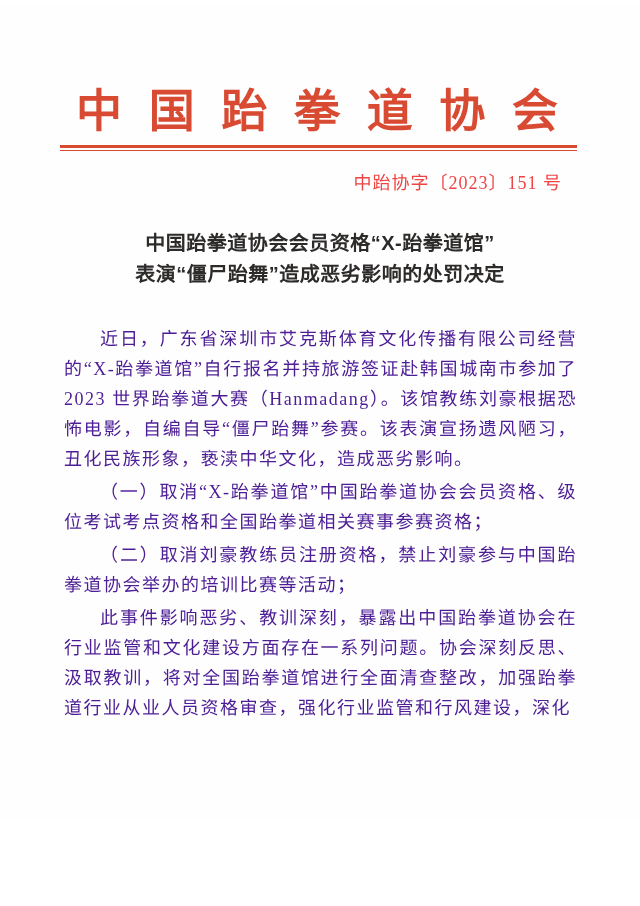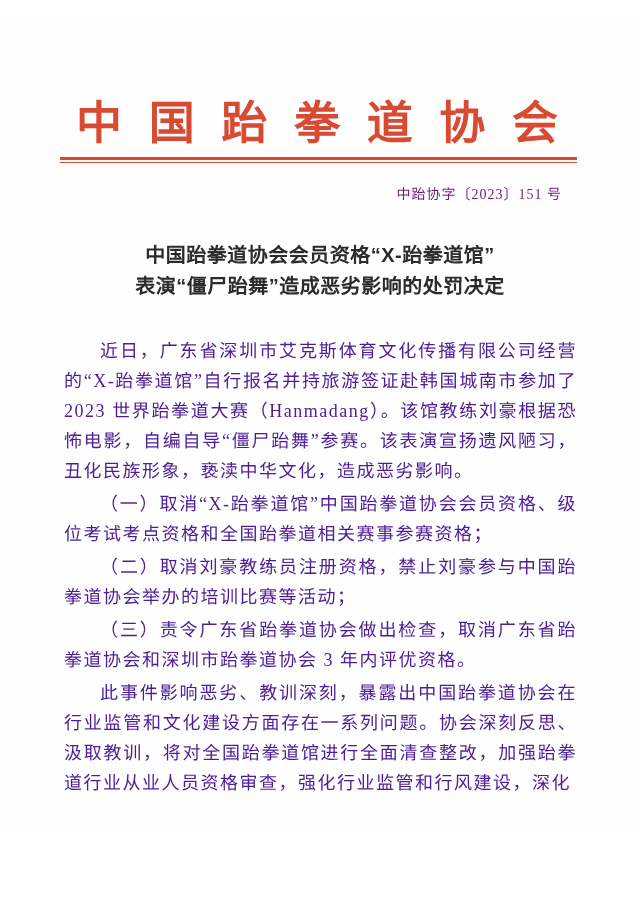--- a/index.html
+++ b/index.html
@@ -4,21 +4,21 @@
 <style>
   html, body {
     margin: 0;
     padding: 0;
     background: #ffffff;
   }
   .page {
     position: relative;
     width: 640px;
     height: 816px;
-    margin: 16px auto;
+    margin: 4px auto;
     background: #fefefe;
     overflow: hidden;
     font-family: "Liberation Serif", "DejaVu Serif", serif;
   }
   
   .org-name {
     position: absolute;
     top: 82px;
     left: 76px;
     width: 482px;
@@ -39,24 +39,24 @@
     width: 517px;
     height: 2px;
     border-top: 3px solid #d94a32;
     border-bottom: 1px solid #d94a32;
     background: transparent;
   }
   .doc-number {
     position: absolute;
     top: 167px;
     right: 78px;
-    font-size: 14px;
+    font-size: 18px;
     line-height: 24px;
     letter-spacing: 1px;
-    color: #701a75;
+    color: #ef4444;
   }
   .doc-title {
     position: absolute;
     top: 224px;
     left: 0;
     width: 640px;
     text-align: center;
     font-family: "Liberation Sans", "DejaVu Sans", sans-serif;
     font-weight: 700;
     font-size: 20px;
@@ -104,19 +104,18 @@
 
   <div class="doc-title">
     <div>中国跆拳道协会会员资格“X-跆拳道馆”</div>
     <div>表演“僵尸跆舞”造成恶劣影响的处罚决定</div>
   </div>
 
   <div class="doc-body">
     <p>近日，广东省深圳市艾克斯体育文化传播有限公司经营的“X-跆拳道馆”自行报名并持旅游签证赴韩国城南市参加了 2023 世界跆拳道大赛（Hanmadang）。该馆教练刘豪根据恐怖电影，自编自导“僵尸跆舞”参赛。该表演宣扬遗风陋习，丑化民族形象，亵渎中华文化，造成恶劣影响。</p>
     <p>（一）取消“X-跆拳道馆”中国跆拳道协会会员资格、级位考试考点资格和全国跆拳道相关赛事参赛资格；</p>
     <p>（二）取消刘豪教练员注册资格，禁止刘豪参与中国跆拳道协会举办的培训比赛等活动；</p>
-    <p>（三）责令广东省跆拳道协会做出检查，取消广东省跆拳道协会和深圳市跆拳道协会 3 年内评优资格。</p>
     <p>此事件影响恶劣、教训深刻，暴露出中国跆拳道协会在行业监管和文化建设方面存在一系列问题。协会深刻反思、汲取教训，将对全国跆拳道馆进行全面清查整改，加强跆拳道行业从业人员资格审查，强化行业监管和行风建设，深化</p>
   </div>
 
   <div class="footer-rule"></div>
 
 </div>
 
 </body></html>

